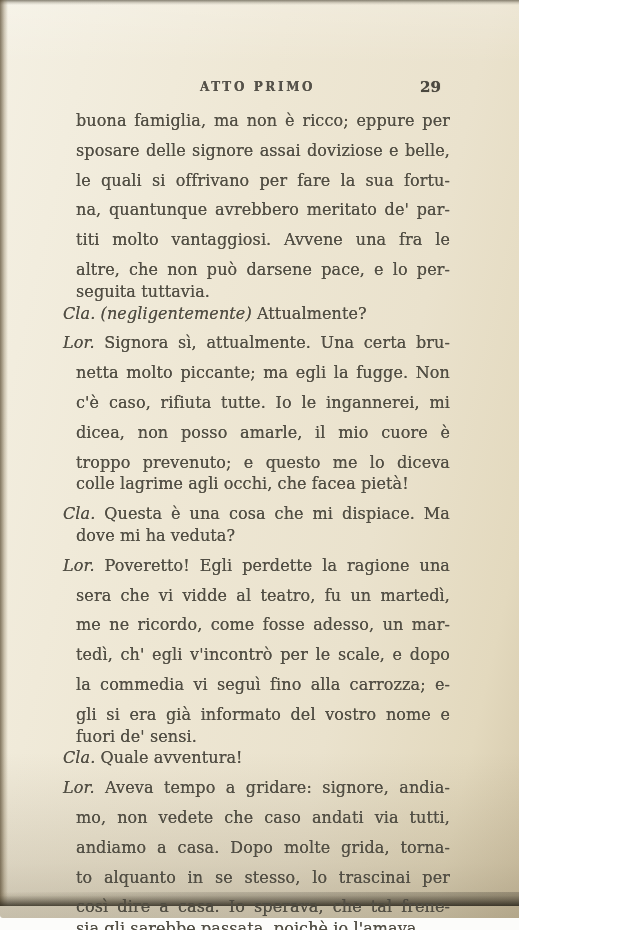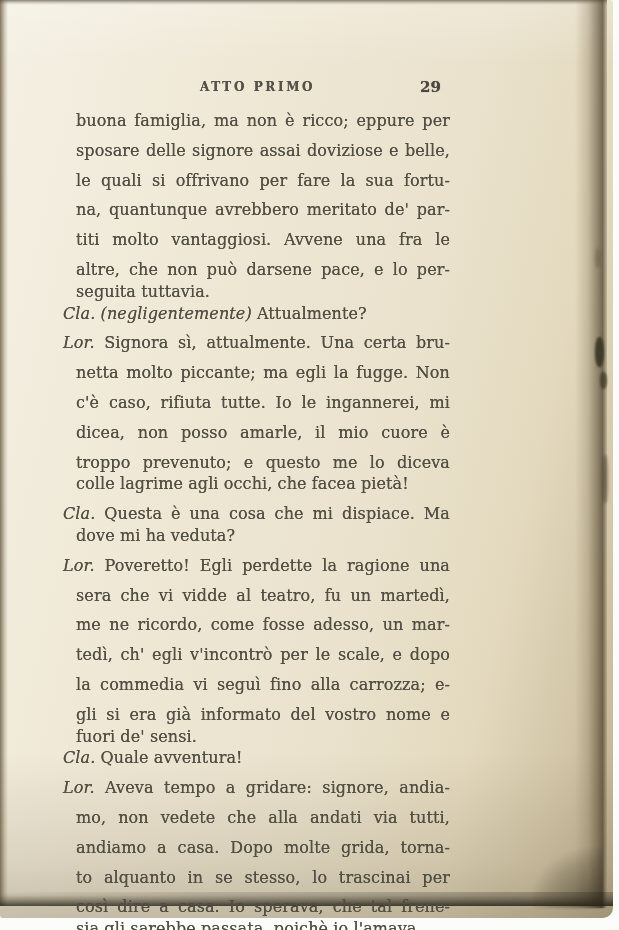--- a/index.html
+++ b/index.html
@@ -1,18 +1,18 @@
 <!DOCTYPE html>
 <html><head>
 <meta charset="utf-8">
 <style>
   html, body { margin: 0; padding: 0; background: #ffffff; }
   .scan {
     position: relative;
-    width: 619px;
+    width: 519px;
     height: 930px;
     background: #fcfcfa;
     overflow: hidden;
     font-family: "DejaVu Serif", "Liberation Serif", serif;
   }
   
   .page {
     position: absolute;
     left: 0; top: 0;
     width: 613px; height: 918px;
@@ -127,21 +127,21 @@
           <div class="line ind"><span>dove mi ha veduta?</span></div>
           <div class="line j"><span class="it">Lor.</span><span> Poveretto! Egli perdette la ragione una</span></div>
           <div class="line ind j"><span>sera che vi vidde al teatro, fu un martedì,</span></div>
           <div class="line ind j"><span>me ne ricordo, come fosse adesso, un mar-</span></div>
           <div class="line ind j"><span>tedì, ch' egli v'incontrò per le scale, e dopo</span></div>
           <div class="line ind j"><span>la commedia vi seguì fino alla carrozza; e-</span></div>
           <div class="line ind j"><span>gli si era già informato del vostro nome e</span></div>
           <div class="line ind"><span>fuori de' sensi.</span></div>
           <div class="line"><span class="it">Cla.</span><span> Quale avventura!</span></div>
           <div class="line j"><span class="it">Lor.</span><span> Aveva tempo a gridare: signore, andia-</span></div>
-          <div class="line ind j"><span>mo, non vedete che alla andati via tutti,</span></div>
+          <div class="line ind j"><span>mo, non vedete che caso andati via tutti,</span></div>
           <div class="line ind j"><span>andiamo a casa. Dopo molte grida, torna-</span></div>
           <div class="line ind j"><span>to alquanto in se stesso, lo trascinai per</span></div>
           <div class="line ind j"><span>così dire a casa. Io sperava, che tal frene-</span></div>
           <div class="line ind"><span>sia gli sarebbe passata, poichè io l'amava.</span></div>
         </div>
     </div>
   </div>
 </div>
 
 </body></html>

